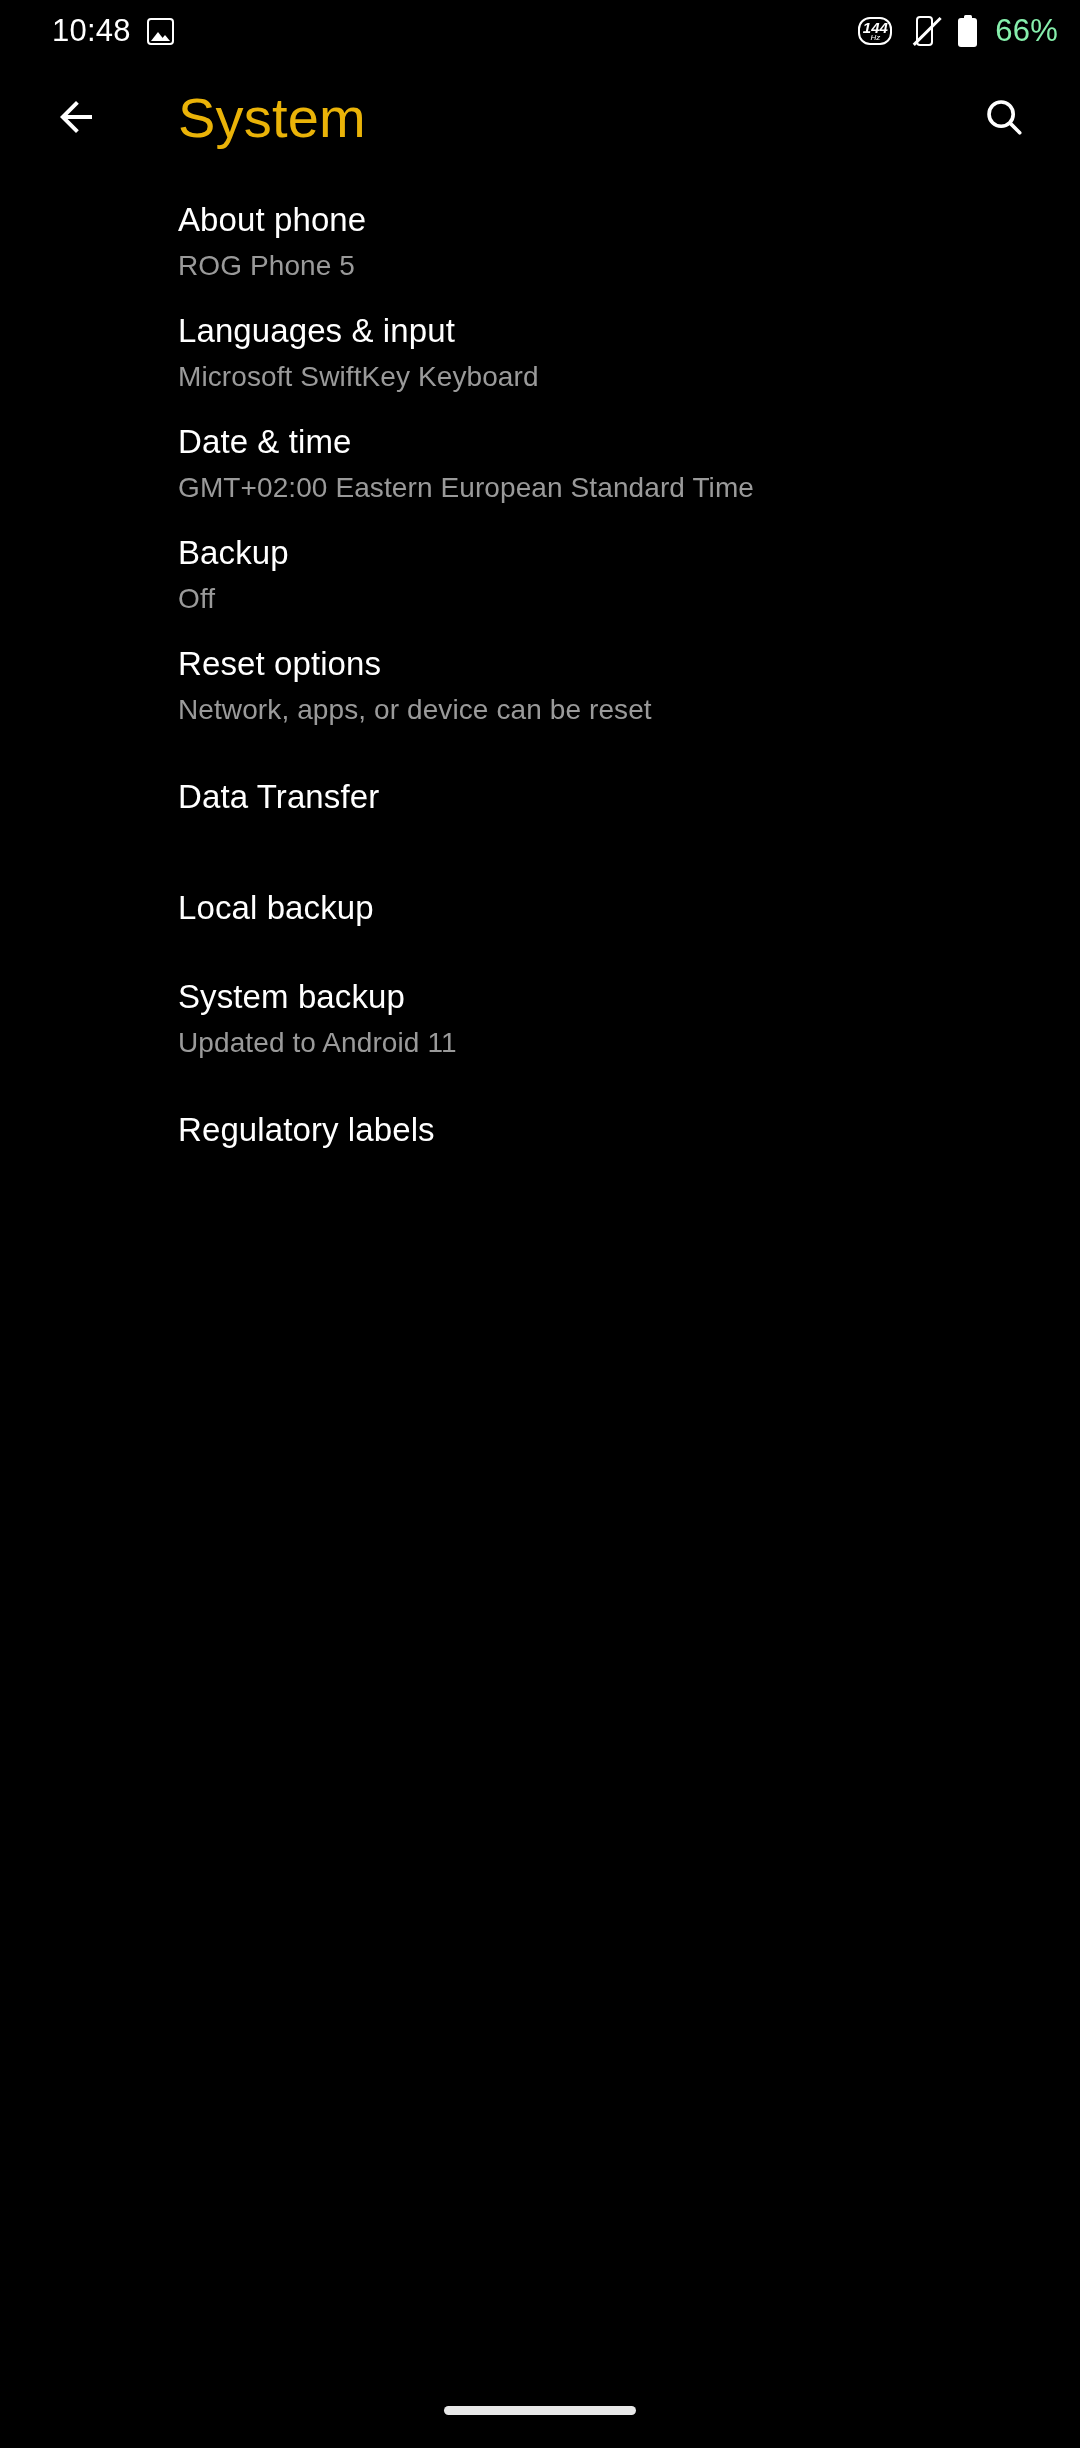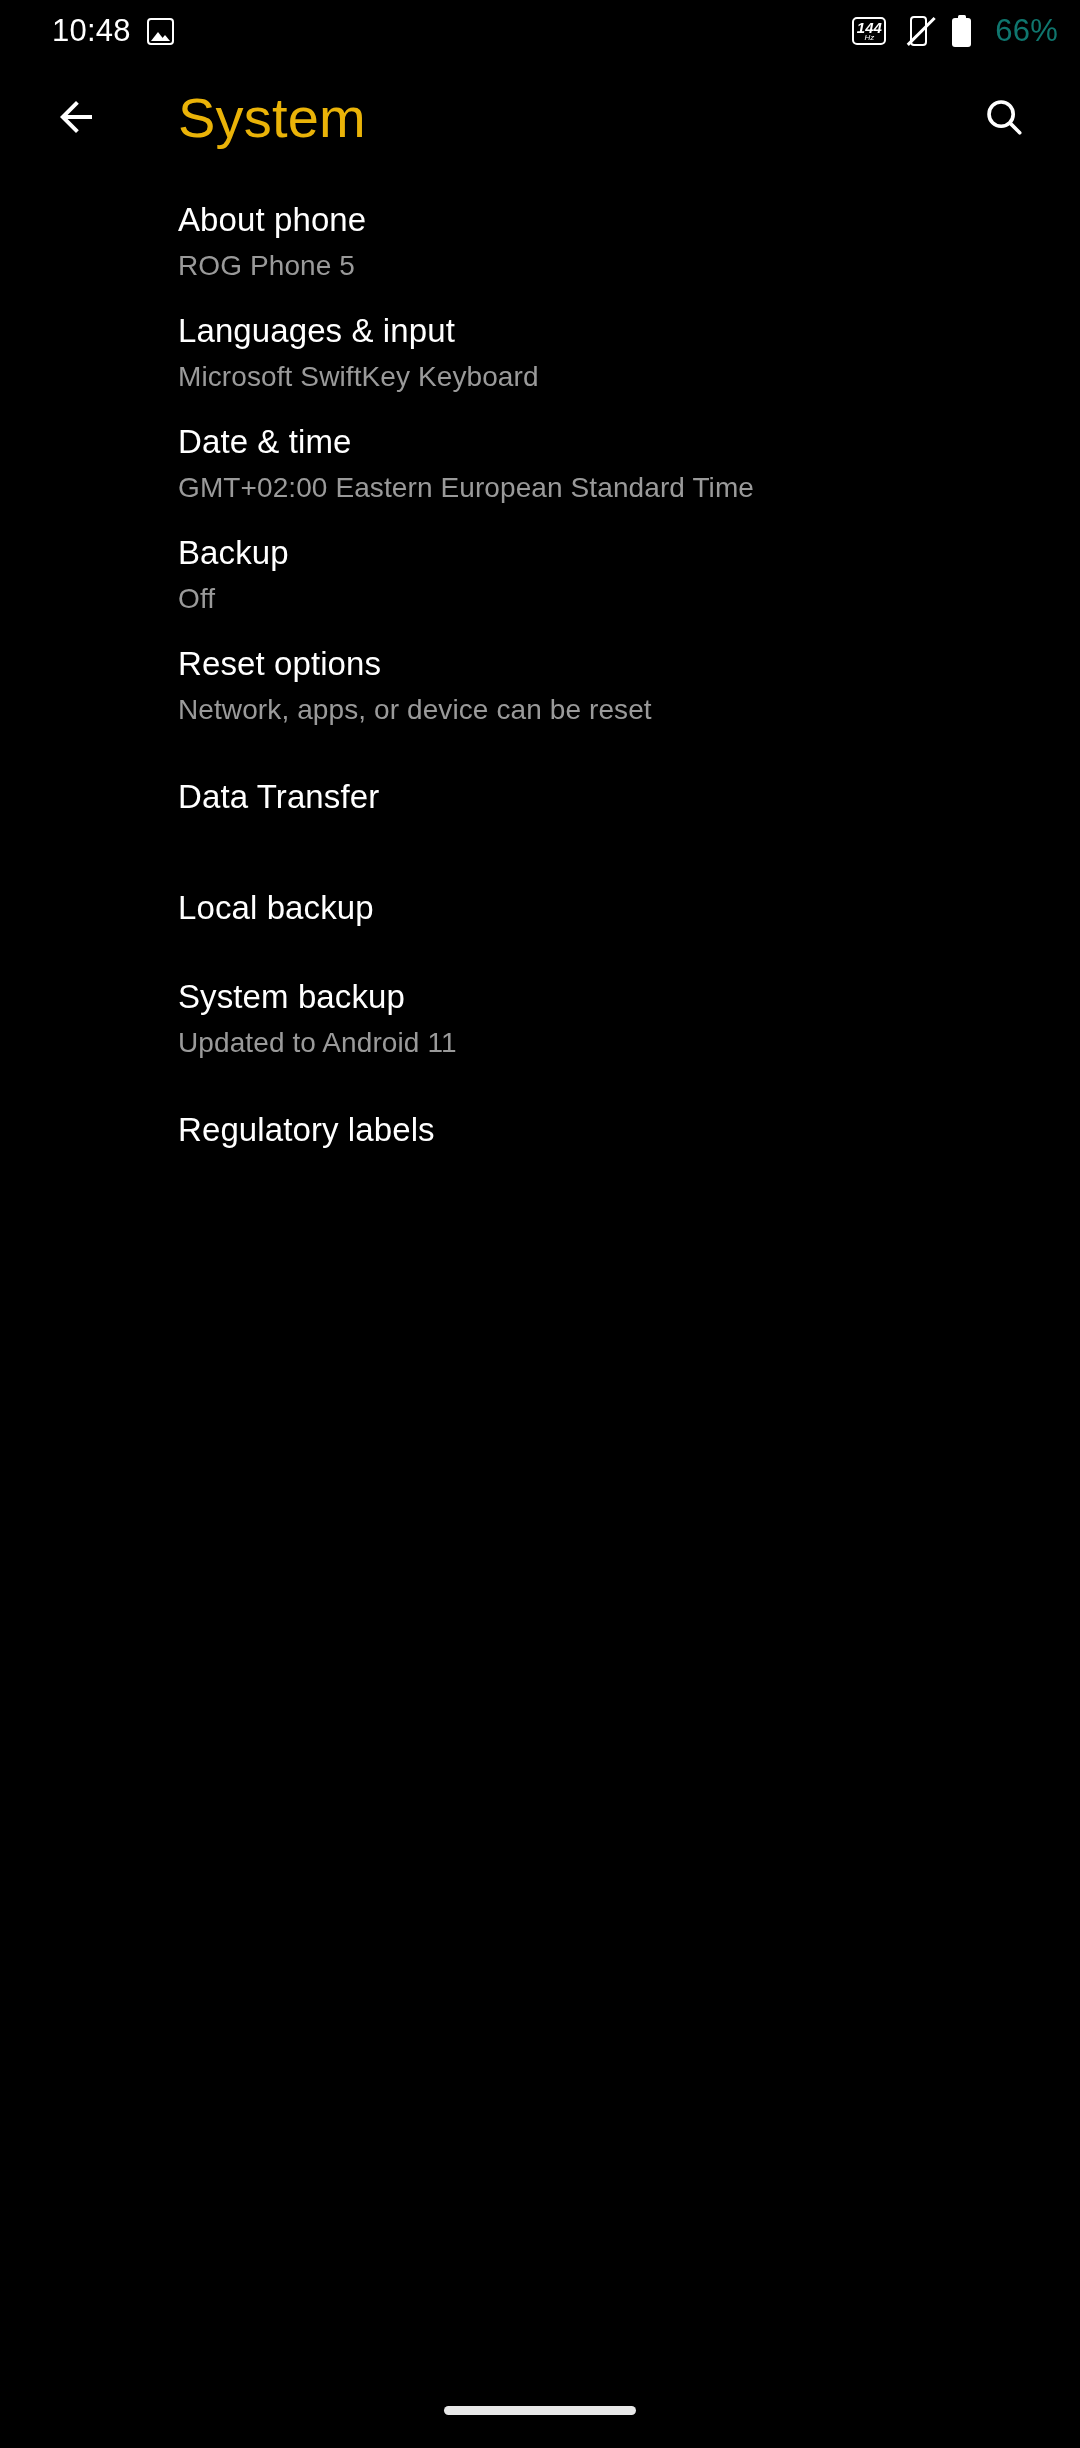--- a/index.html
+++ b/index.html
@@ -13,38 +13,38 @@
 
   
   .status-bar{
     position:absolute; top:0; left:12px; width:1080px; height:62px;
     display:flex; align-items:center; justify-content:space-between;
     padding:0 34px 0 40px;
   }
   .status-left{ display:flex; align-items:center; gap:16px; }
   .status-right{ display:flex; align-items:center; gap:18px; }
   .status-time{ font-size:31px; font-weight:400; color:#ffffff; letter-spacing:.2px; }
-  .status-battery-text{ font-size:31px; font-weight:400; color:#0f766e; letter-spacing:.2px;margin-left:6px; }
+  .status-battery-text{ font-size:31px; font-weight:400; color:#86efac; letter-spacing:.2px; }
 
   .icon-photo{ width:27px; height:27px; border:2.5px solid #fff; border-radius:4px; position:relative; overflow:hidden; }
   .icon-photo:after{
     content:""; position:absolute; left:2px; bottom:1.5px;
     width:0; height:0;
     border-left:7px solid transparent; border-right:7px solid transparent;
     border-bottom:9px solid #fff;
   }
   .icon-photo:before{
     content:""; position:absolute; right:2px; bottom:1.5px;
     width:0; height:0;
     border-left:5px solid transparent; border-right:5px solid transparent;
     border-bottom:6px solid #fff;
   }
 
   .icon-refresh{
-    width:34px; height:28px; border:2.5px solid #fff; border-radius:5px;
+    width:34px; height:28px; border:2.5px solid #fff; border-radius:12px;
     display:flex; flex-direction:column; align-items:center; justify-content:center;
     line-height:1;
   }
   .icon-refresh .rr{ font-size:15px; font-weight:700; font-style:italic; color:#fff; }
   .icon-refresh .hz{ font-size:8px; font-weight:400; font-style:italic; color:#fff; margin-top:-1px; }
 
   .icon-vibrate{ width:30px; height:32px; position:relative; }
   .icon-vibrate .body{
     position:absolute; left:6px; top:1px; width:17px; height:30px;
     border:2.5px solid #fff; border-radius:4px;

